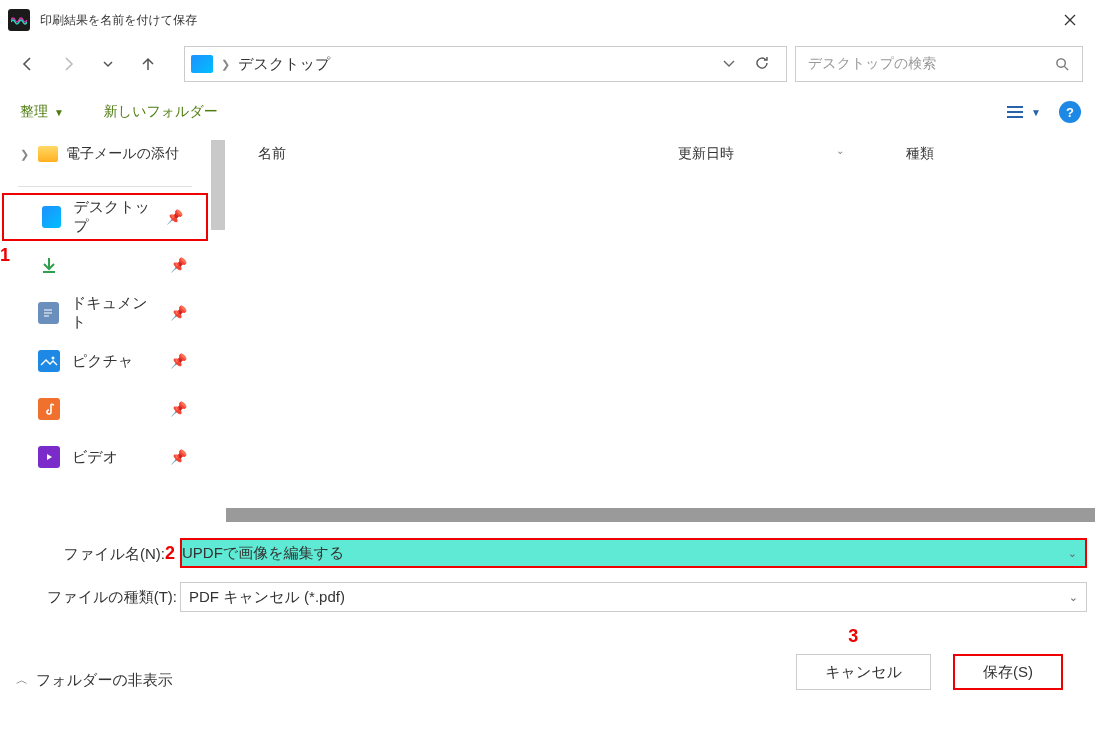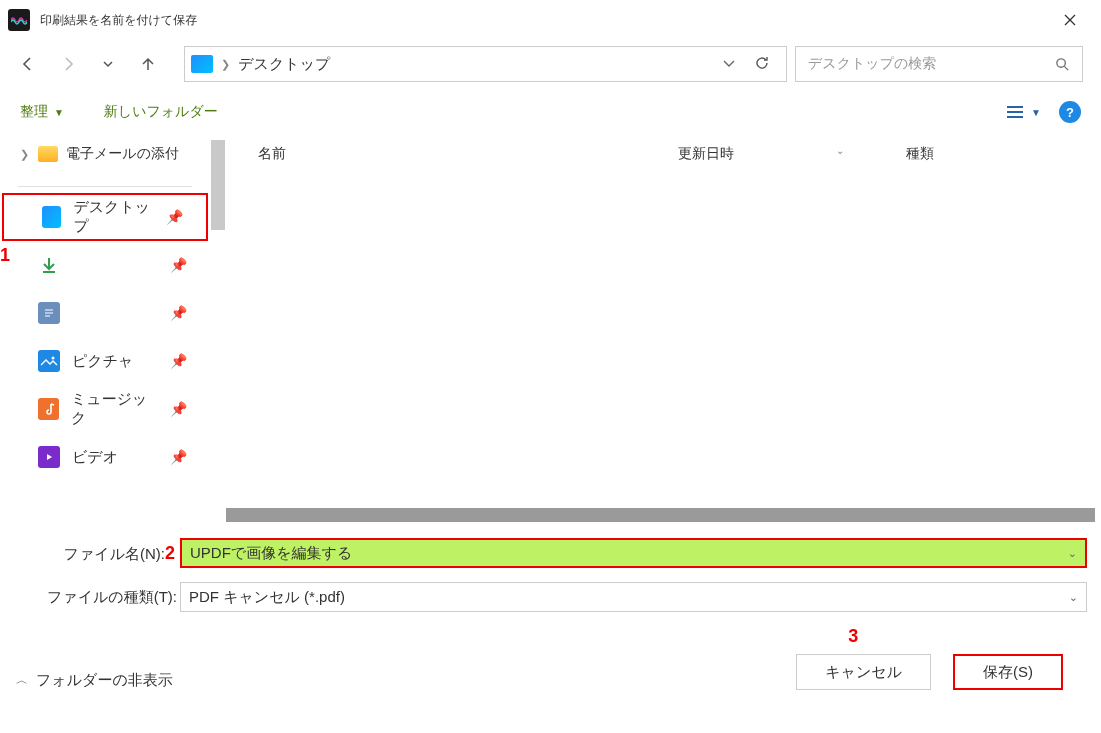--- a/index.html
+++ b/index.html
@@ -60,21 +60,21 @@
 .col-date{width:228px}
 .col .sort-caret{font-size:10px;color:#888;margin-left:96px}
 .blank-area{flex:1;background:#fff;margin:0 6px 0 0;position:relative}
 .h-scroll{height:18px;margin:0 6px 0 0;display:flex;align-items:center}
 .h-thumb{height:14px;background:#9a9a9a;flex:1}
 
 .form-area{padding:14px 14px 0 14px}
 .form-row{display:flex;align-items:center;margin-bottom:14px}
 .form-label{width:166px;text-align:right;padding-right:3px;font-size:15px}
 .marker2{color:#e00;font-weight:bold;font-size:18px;font-family:Arial;margin-right:2px}
-.filename-box{flex:1;height:30px;border:2px solid #e00;padding:0 8px;display:flex;align-items:center;background:#bef264;font-size:15px;position:relative}
+.filename-box{flex:1;height:30px;border:2px solid #e00;padding:0 0;display:flex;align-items:center;background:#5eead4;font-size:15px;position:relative}
 .filename-box .dd{position:absolute;right:8px;color:#666;font-size:11px}
 .filetype-box{flex:1;height:30px;border:1px solid #ccc;padding:0 8px;display:flex;align-items:center;background:#fff;font-size:15px;position:relative}
 .filetype-box .dd{position:absolute;right:8px;color:#666;font-size:11px}
 
 .footer{height:78px;display:flex;align-items:flex-end;padding:0 38px 14px 16px}
 .hide-folders{display:flex;align-items:center;gap:8px;font-size:15px;cursor:pointer}
 .hide-folders .caret-up{color:#555;font-size:12px}
 .footer-right{margin-left:auto;display:flex;align-items:center;gap:22px;position:relative}
 .marker3{position:absolute;left:52px;top:-28px;color:#e00;font-weight:bold;font-size:18px;font-family:Arial}
 .btn{height:36px;padding:0 28px;display:flex;align-items:center;justify-content:center;font-size:15px;cursor:pointer;background:#fff}
@@ -181,41 +181,41 @@
           </span>
         <span class="pin">📌</span>
       </div>
       <div class="nav-item">
         <span class="ico ico-document">
             <svg width="14" height="16" viewBox="0 0 14 16">
               <rect x="1" y="1" width="12" height="14" fill="#6b8fbd"></rect>
               <path d="M3 5 H11 M3 8 H11 M3 11 H8" stroke="#fff" stroke-width="1.2"></path>
             </svg>
           </span>
+        <span>ドキュメント</span>
         <span class="pin">📌</span>
       </div>
       <div class="nav-item">
         <span class="ico ico-picture">
             <svg width="18" height="16" viewBox="0 0 18 16">
               <rect x="1" y="1" width="16" height="14" fill="#1e88e5"></rect>
               <path d="M1 12 L6 7 L10 11 L13 8 L17 12" stroke="#fff" stroke-width="1.4" fill="none"></path>
               <circle cx="13" cy="5" r="1.5" fill="#fff"></circle>
             </svg>
           </span>
         <span>ピクチャ</span>
         <span class="pin">📌</span>
       </div>
       <div class="nav-item">
         <span class="ico ico-music">
             <svg width="12" height="14" viewBox="0 0 12 14">
               <path d="M8 2 V10 A2 2 0 1 1 6 8" stroke="#fff" stroke-width="1.6" fill="none"></path>
               <path d="M8 2 L11 3" stroke="#fff" stroke-width="1.6"></path>
             </svg>
           </span>
-        <span>ミュージック</span>
         <span class="pin">📌</span>
       </div>
       <div class="nav-item">
         <span class="ico ico-video">
             <svg width="18" height="14" viewBox="0 0 18 14">
               <rect x="1" y="1" width="16" height="12" fill="#7b2bc9"></rect>
               <path d="M7 4 L12 7 L7 10 Z" fill="#fff"></path>
             </svg>
           </span>
         <span>ビデオ</span>

